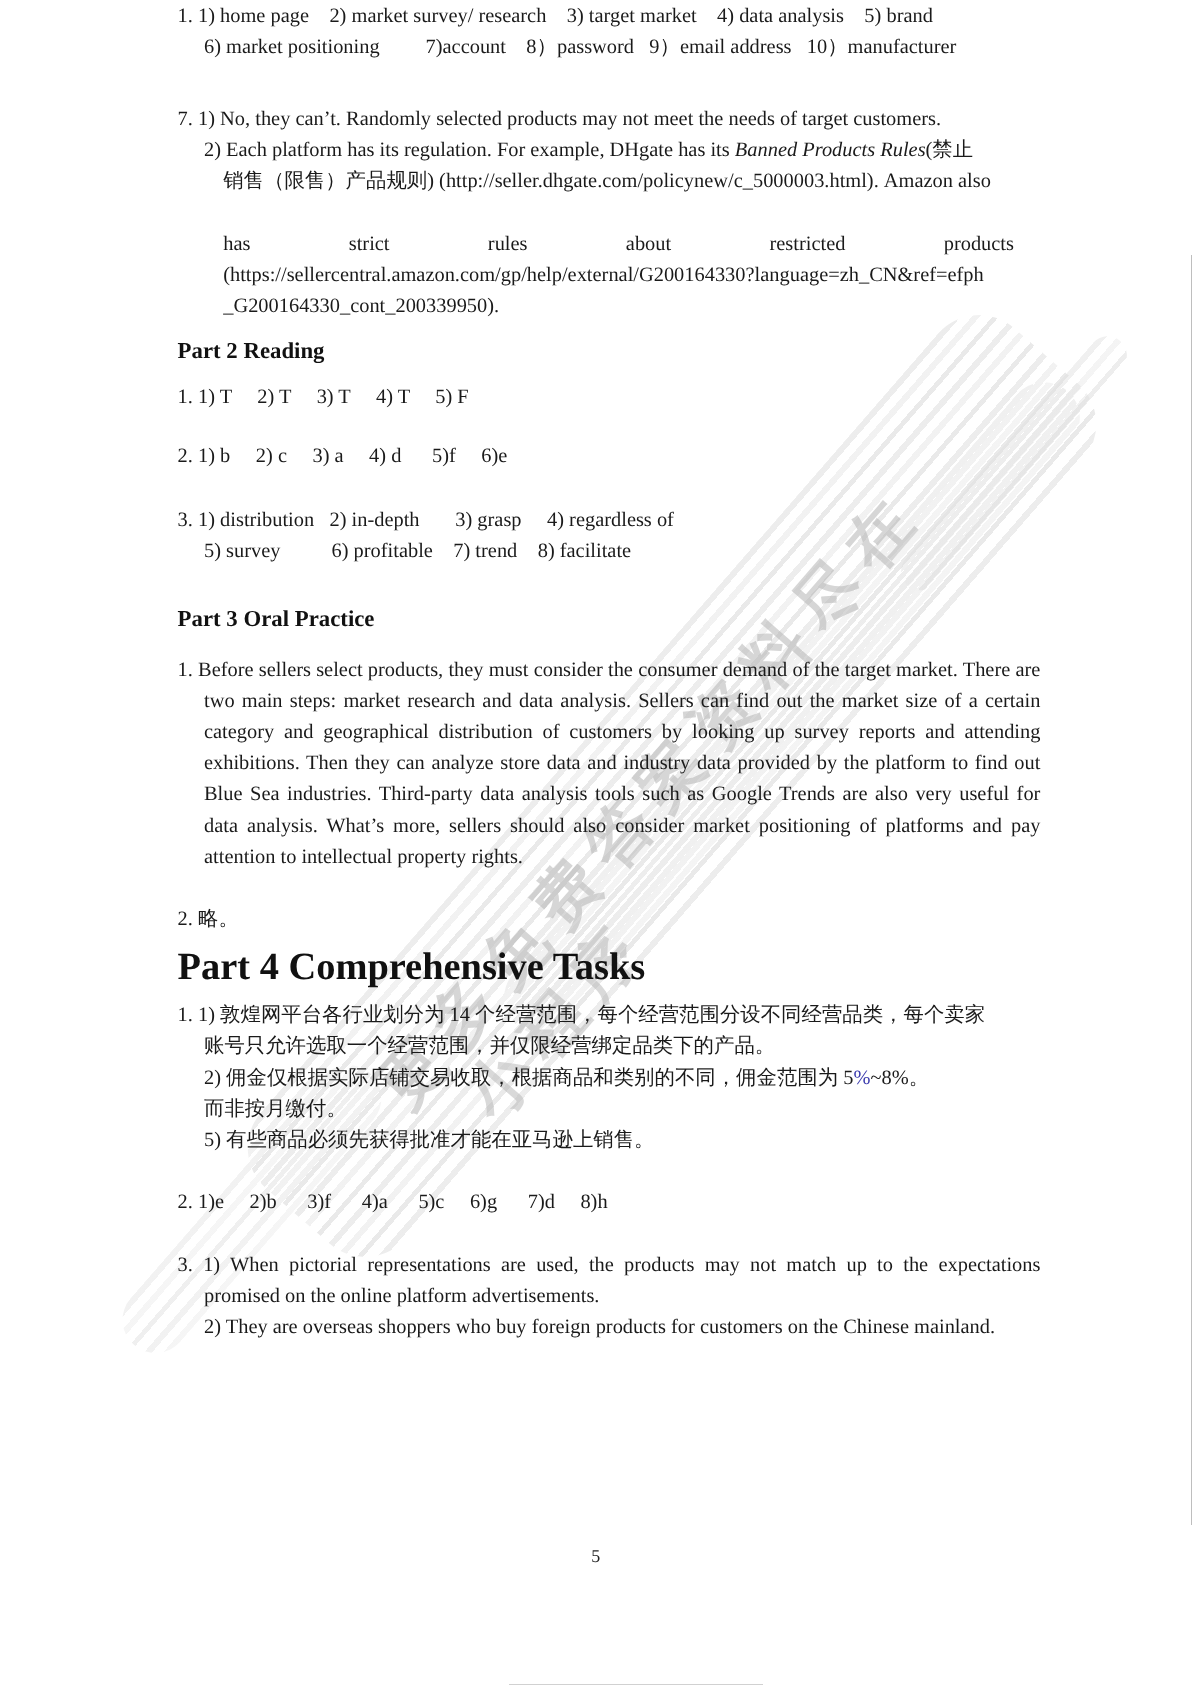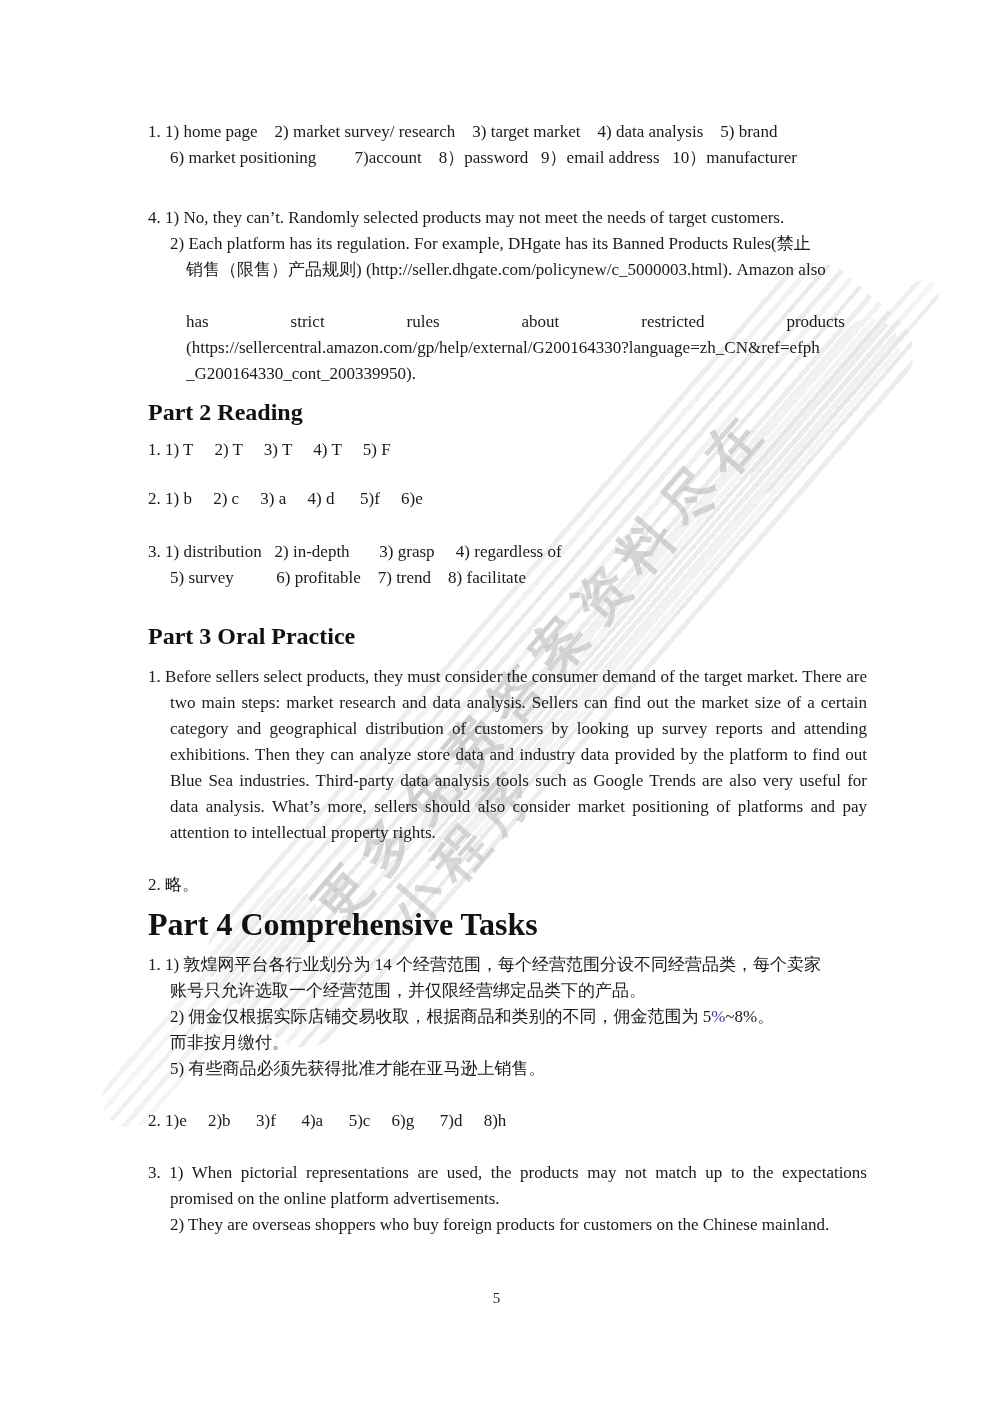--- a/index.html
+++ b/index.html
@@ -30,46 +30,46 @@
   .wm-text{
     position:absolute;
     font-family:"DejaVu Sans","Liberation Sans",sans-serif;
     font-weight:bold;
     color:#b5b5b5;
     white-space:nowrap;
   }
   .wm-line1{left:205px;top:615px;width:700px;font-size:54px;letter-spacing:12px;transform:rotate(-49deg);opacity:.55;}
   .wm-line2{left:355px;top:790px;width:260px;font-size:54px;letter-spacing:12px;transform:rotate(-49deg);opacity:.5;}
   
-  .content{position:relative;z-index:1;padding-top:119px;font-size:17px;line-height:26px;}
+  .content{position:relative;z-index:1;font-size:17px;line-height:26px;}
   .line{white-space:pre;}
   .ind0{margin-left:148px;}
   .ind1{margin-left:170px;}
   .ind2{margin-left:186px;}
   .heading{
     margin-left:148px;
-    font-size:24px;line-height:34px;font-weight:bold;color:#111;
+    font-size:19px;line-height:34px;font-weight:bold;color:#111;
   }
   .h-p4{font-size:32px;line-height:36px;}
   .sp8{height:8px;} .sp10{height:10px;} .sp11{height:11px;} .sp23{height:23px;}
   .sp26{height:26px;} .sp27{height:27px;} .sp34{height:34px;}
   .just-words{
     margin-left:186px;width:659px;
     display:flex;justify-content:space-between;margin-top:26px;
   }
   .para-just{
     margin-left:148px;width:697px;
     padding-left:22px;text-indent:-22px;
     text-align:justify;
   }
   .para-just2{
     margin-left:170px;width:675px;
     text-align:justify;
   }
-  .italic{}
+  .italic{font-style:italic;}
   .blue{color:#3a3aad;}
   .cjk-line{white-space:nowrap;}
   .footer{
     position:absolute;left:0;right:0;top:1290px;
     text-align:center;font-size:15px;color:#222;
   }
 </style>
 </head>
 <body>
 
@@ -84,21 +84,21 @@
     <div class="wm-text wm-line2">小程序</div>
   </div>
 
   <div class="content">
 
     <div class="line ind0">1. 1) home page    2) market survey/ research    3) target market    4) data analysis    5) brand</div>
     <div class="line ind1">6) market positioning         7)account    8）password   9）email address   10）manufacturer</div>
 
     <div class="sp34"></div>
 
-    <div class="line ind0">4. 1) No, they can’t. Randomly selected products may not meet the needs of target customers.</div>
+    <div class="line ind0">7. 1) No, they can’t. Randomly selected products may not meet the needs of target customers.</div>
     <div class="line ind1"><span>2) Each platform has its regulation. For example, DHgate has its </span><span class="italic">Banned Products Rules</span><span>(禁止</span></div>
     <div class="line ind2">销售（限售）产品规则) (http://seller.dhgate.com/policynew/c_5000003.html). Amazon also</div>
     <div class="just-words">
       <span>has</span>
       <span>strict</span>
       <span>rules</span>
       <span>about</span>
       <span>restricted</span>
       <span>products</span>
     </div>

